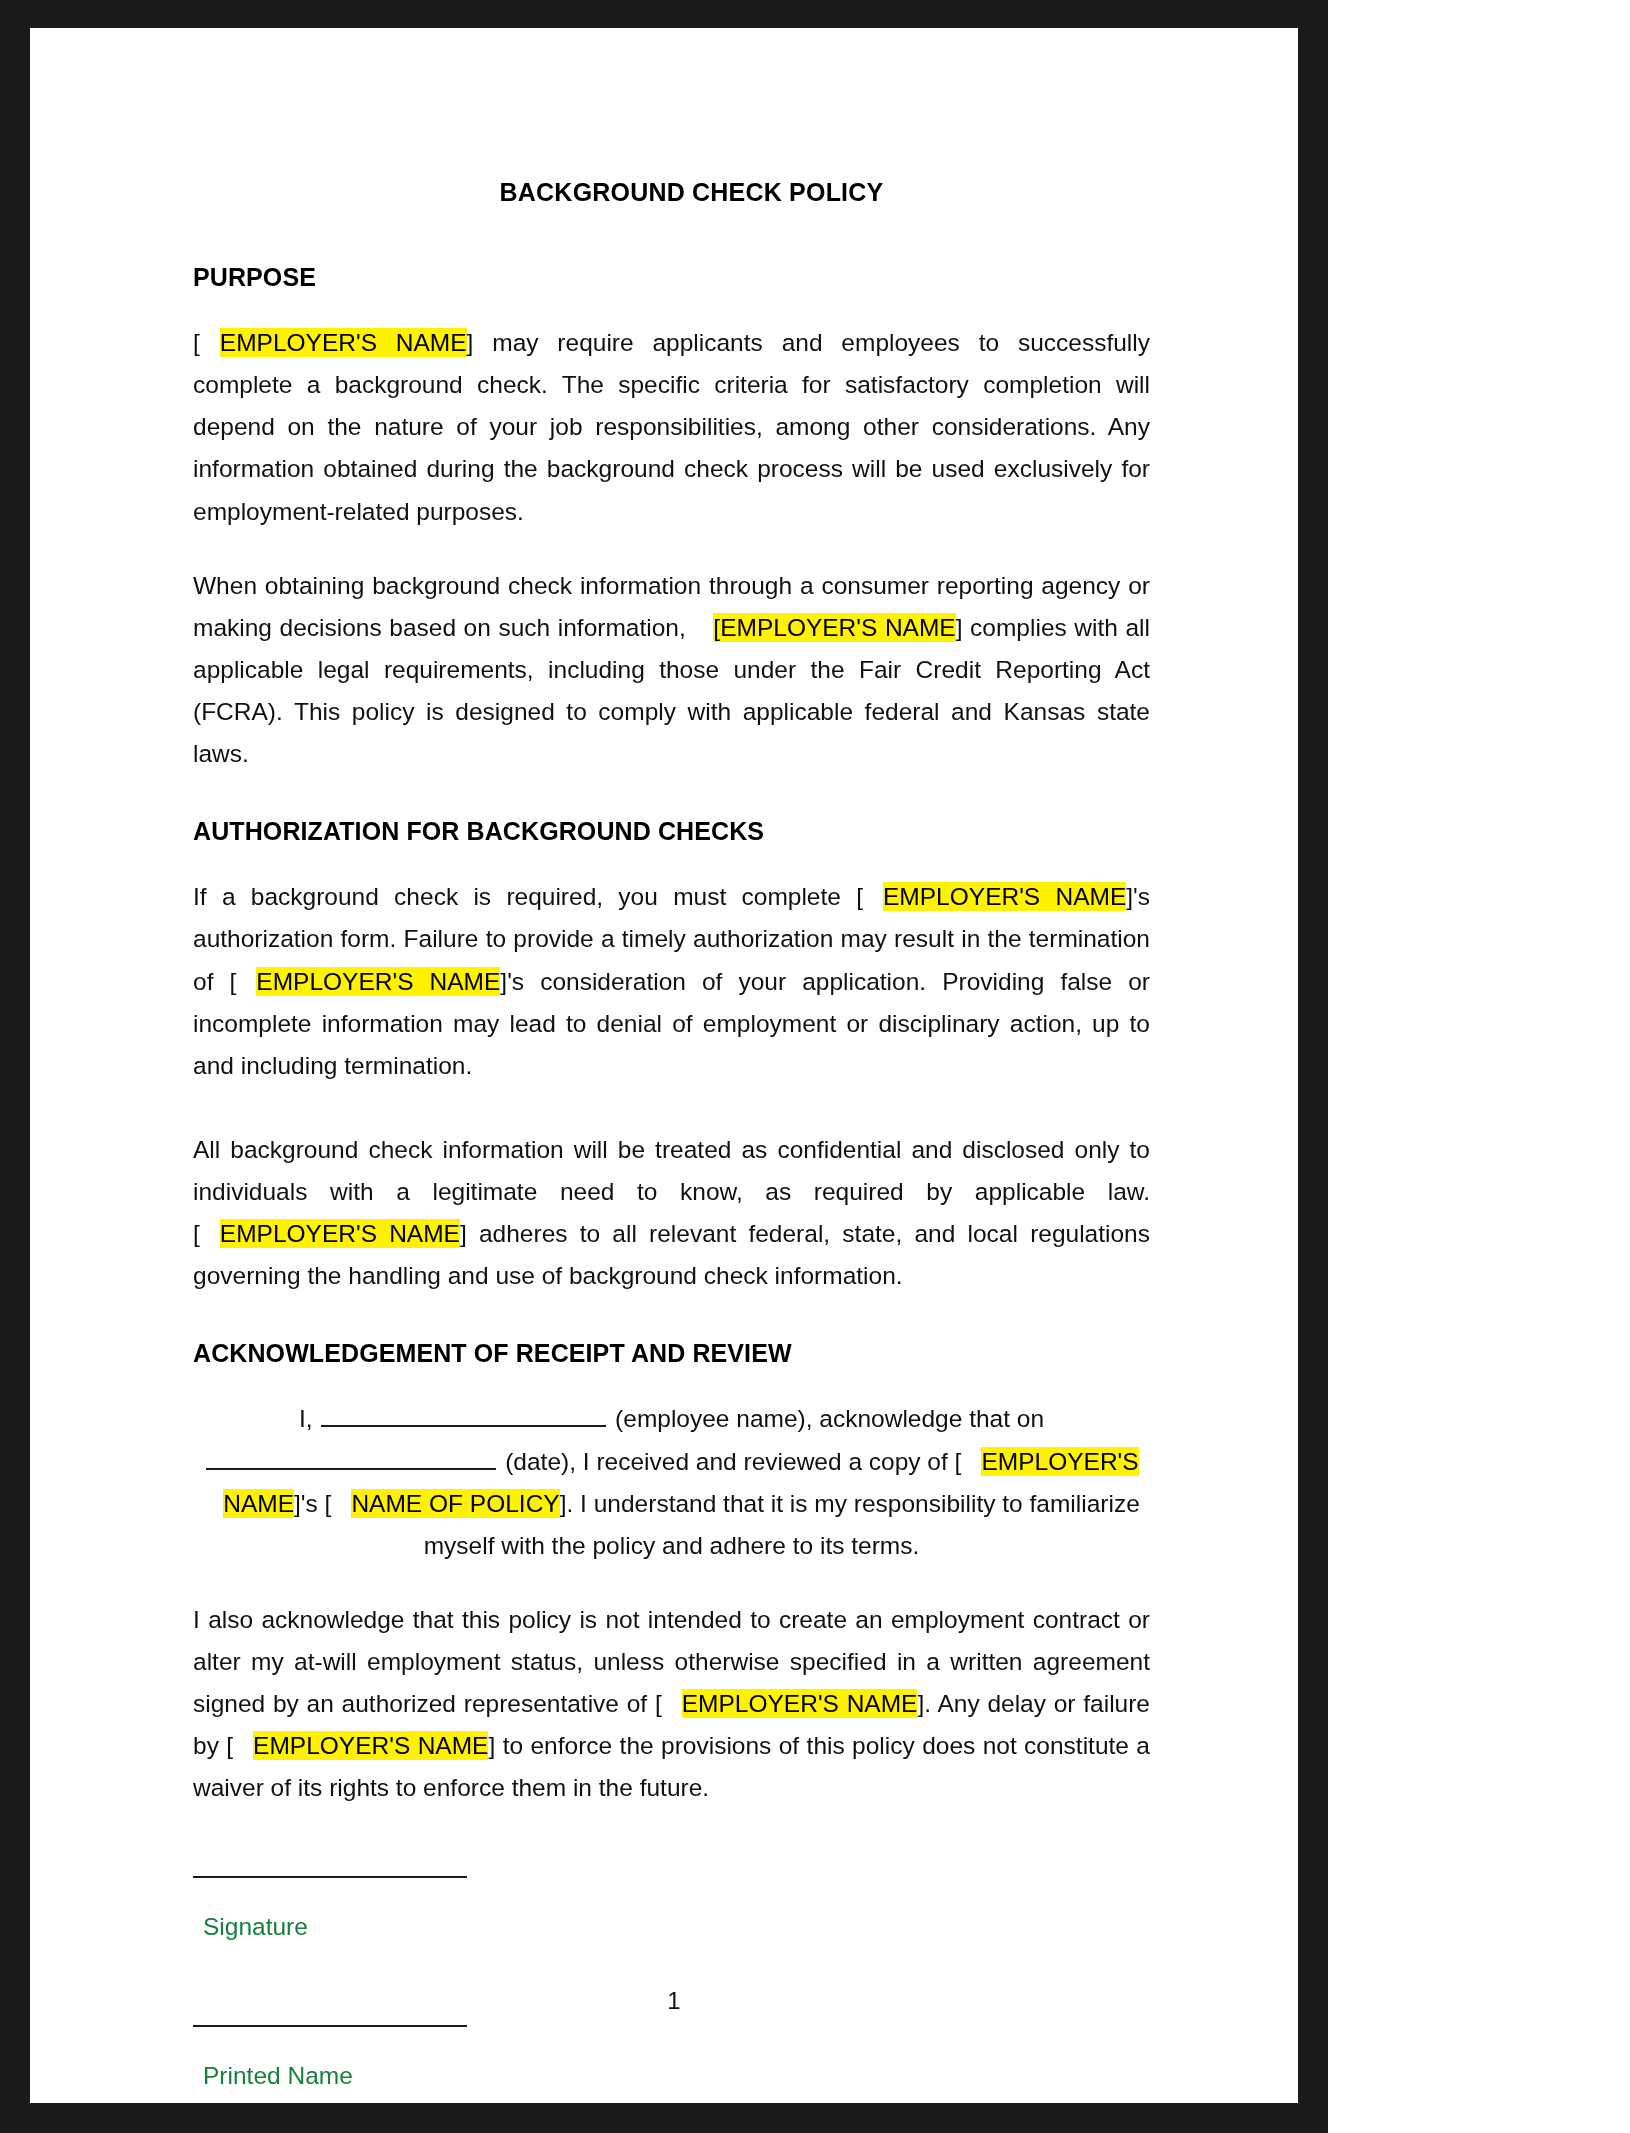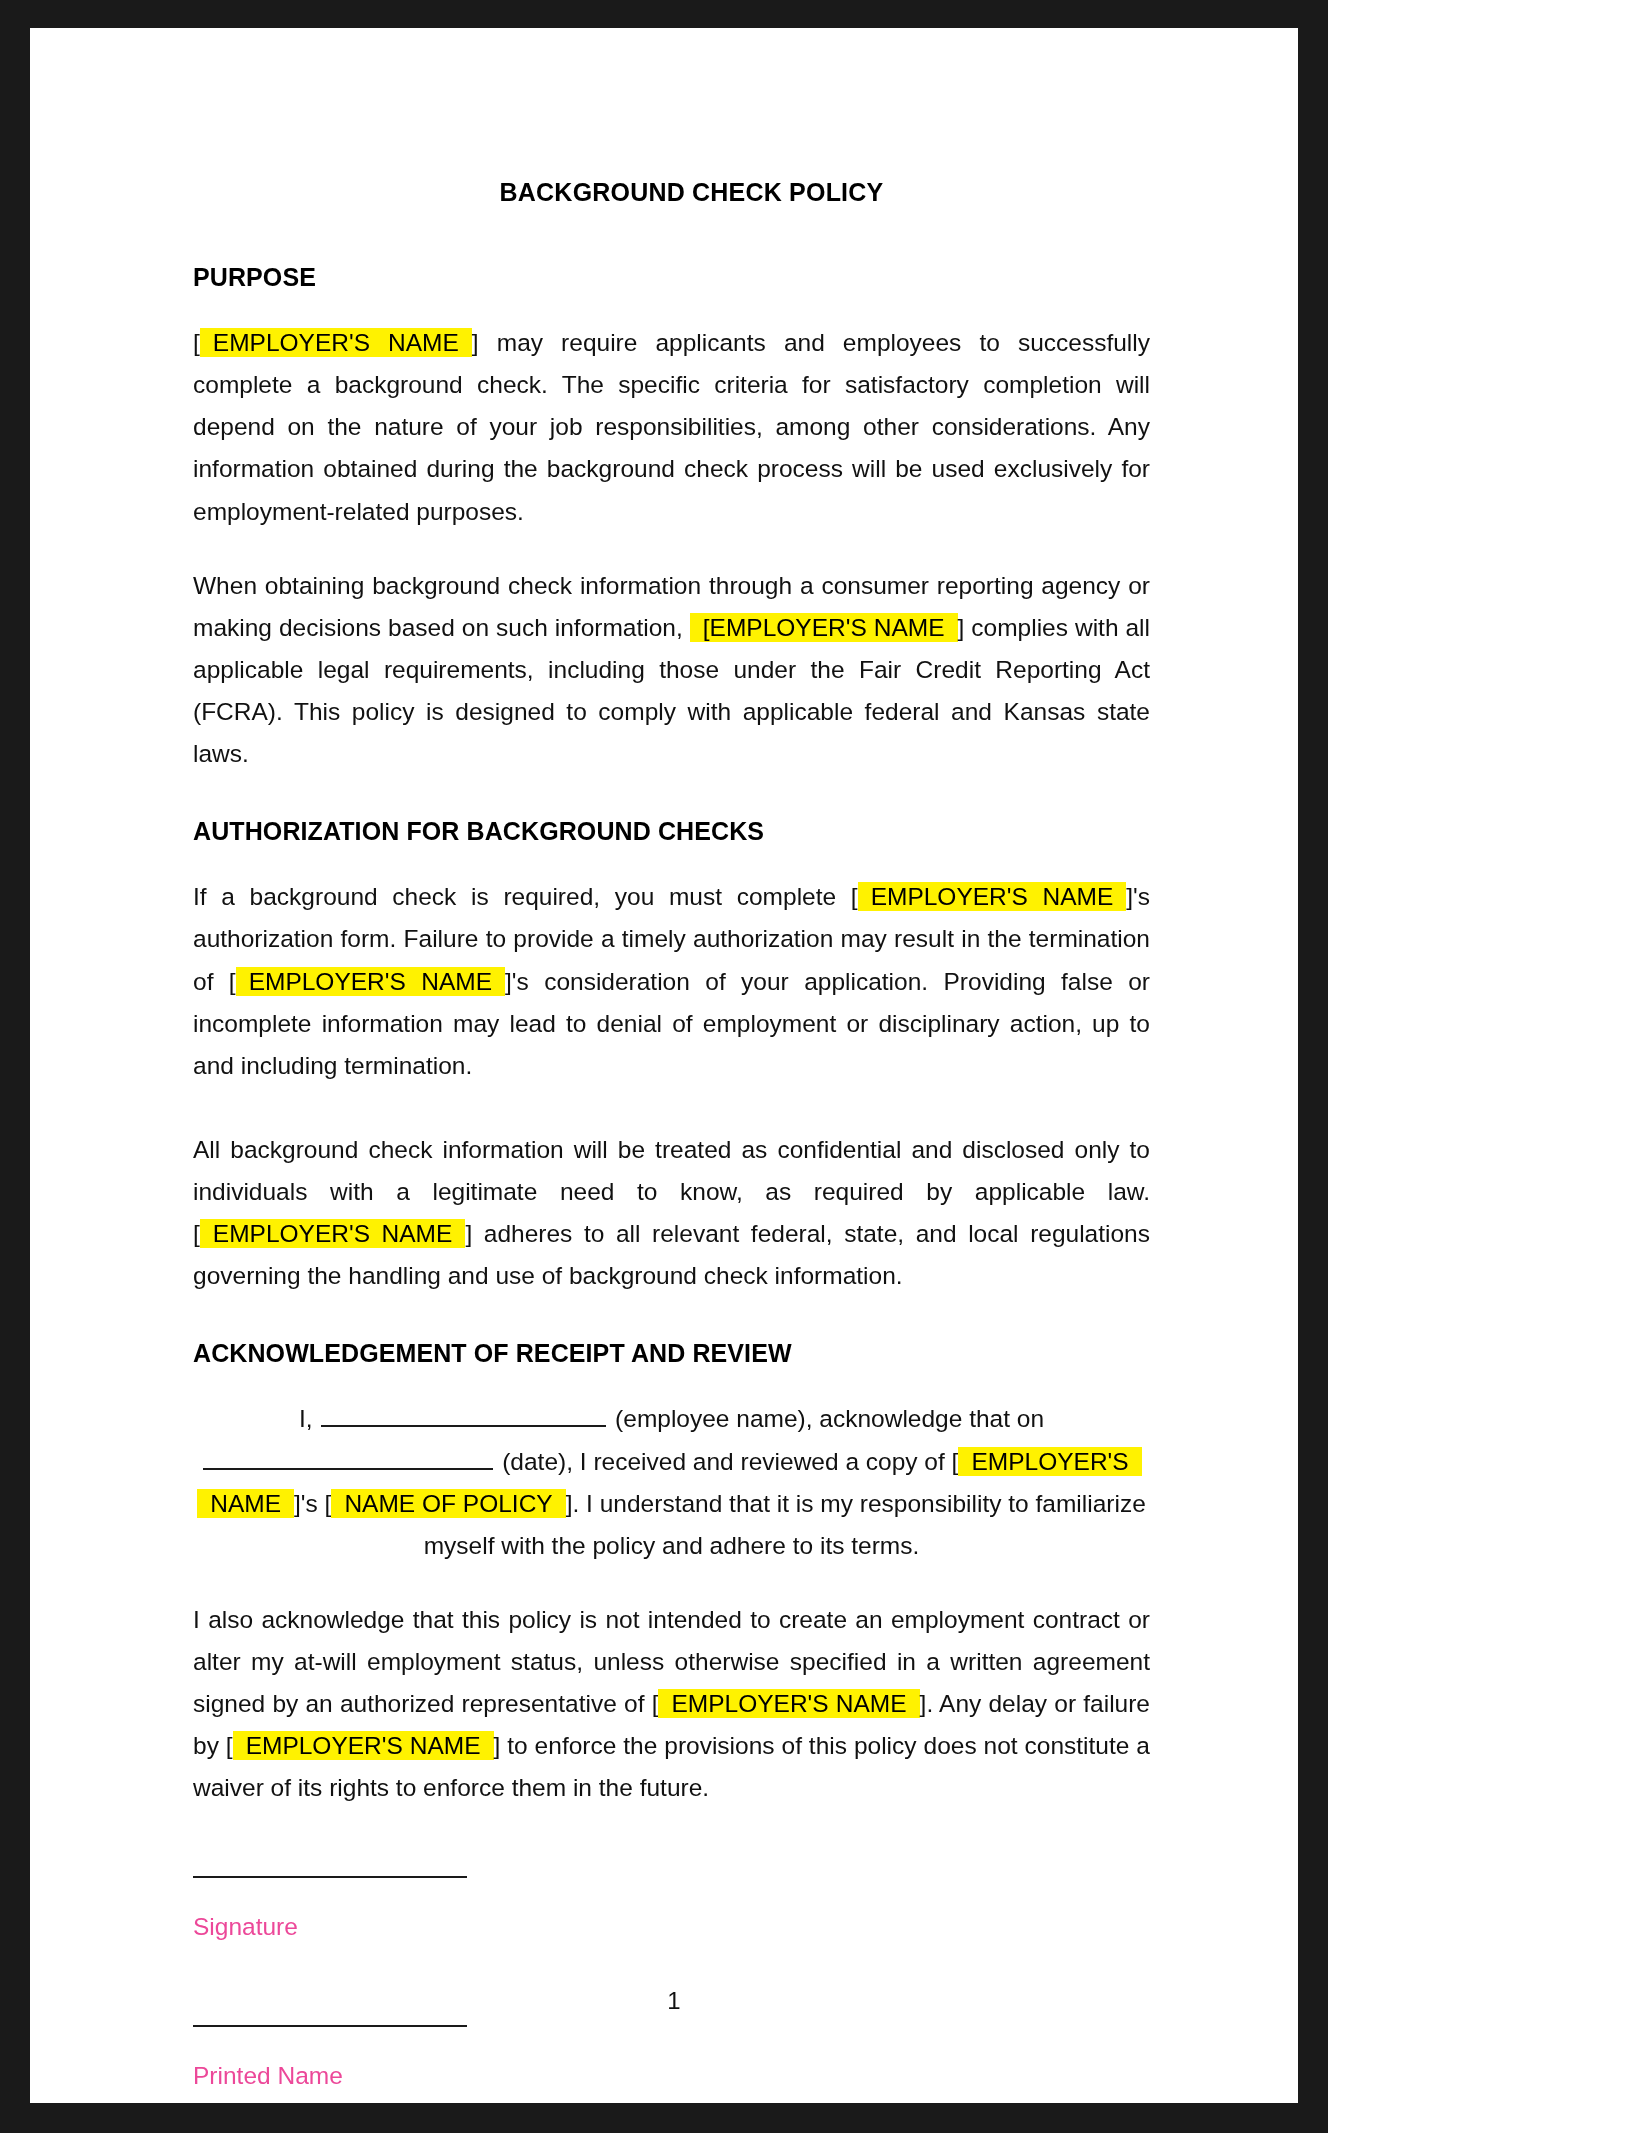--- a/index.html
+++ b/index.html
@@ -61,22 +61,23 @@
     margin-bottom: 42px;
   }
   .para-nojustify {
     text-align: center;
   }
 
   
   .hl {
     background-color: #fff200;
     color: #000;
-    padding: 1px 13px;
+    padding: 1px 0;
     box-decoration-break: clone;
+    margin-left: 20px;
     -webkit-box-decoration-break: clone;
   }
 
   
   .blank {
     display: inline-block;
     border-bottom: 2px solid #1a1a1a;
     vertical-align: baseline;
     height: 0.95em;
     margin: 0 2px;
@@ -89,22 +90,22 @@
     margin-top: 66px;
   }
   .sig-rule {
     width: 274px;
     border-bottom: 2.5px solid #1a1a1a;
     height: 0;
     margin: 0 0 4px 0;
   }
   .sig-label {
     font-size: 24.5px;
-    color: #ec4899;
-    margin: 0 0 78px 0;
+    color: #15803d;
+    margin: 0 0 78px 10px;
     line-height: 1.7;
     padding-top: 24px;
   }
   .sig-rule-last {
     width: 274px;
     border-bottom: 2.5px solid #1a1a1a;
     height: 0;
     margin-top: 0;
   }
 

